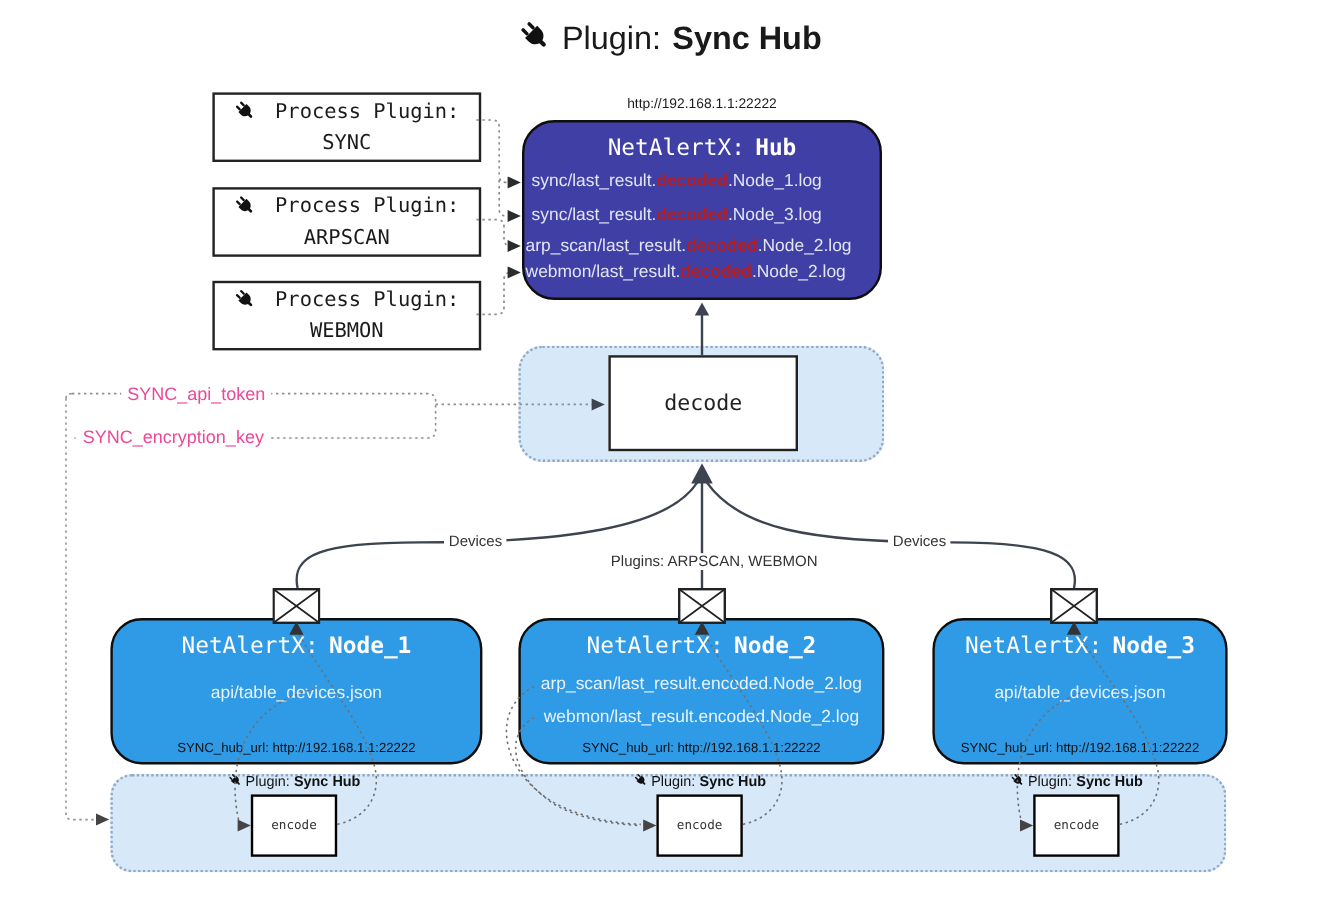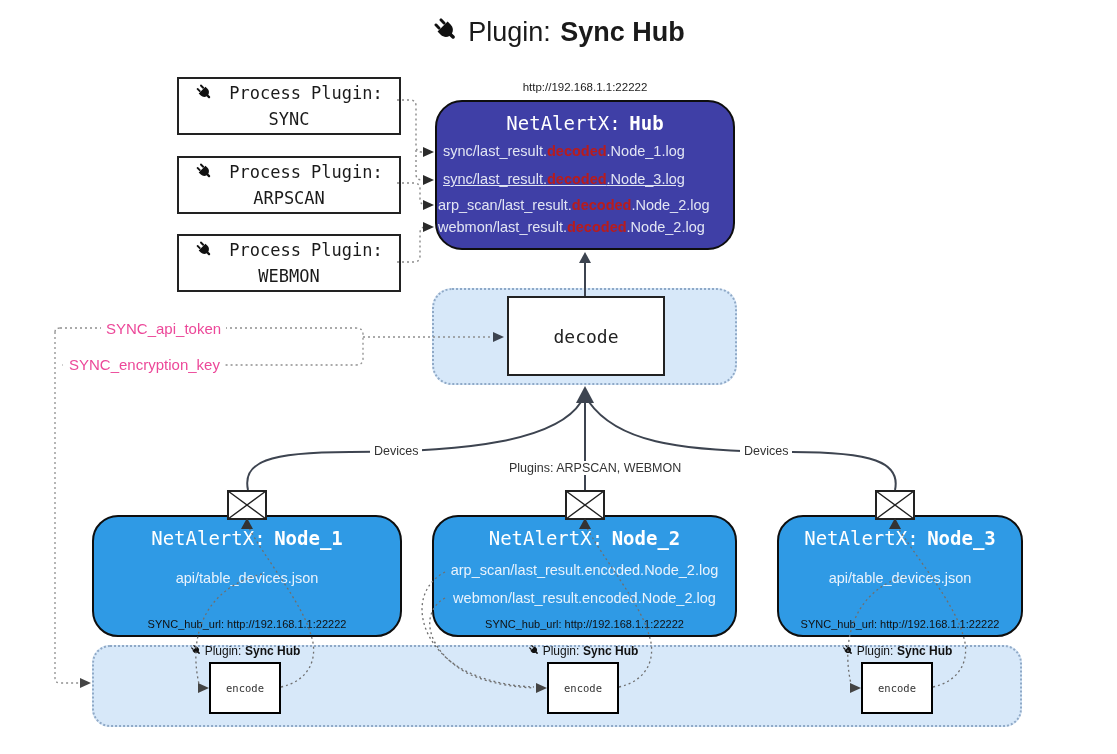--- a/index.html
+++ b/index.html
@@ -119,21 +119,21 @@
       </span>
     <span>WEBMON</span>
   </div>
 
   <div class="abs hub-url">http://192.168.1.1:22222</div>
   <div class="abs hub"></div>
   <div class="abs hub-title mono">
     <span>NetAlertX:</span><b>Hub</b>
   </div>
   <div class="abs hublog" style="top:143px;"><span>sync/last_result.</span><b>decoded</b><span>.Node_1.log</span></div>
-  <div class="abs hublog" style="top:171px;text-decoration:underline;"><span>sync/last_result.</span><b>decoded</b><span>.Node_3.log</span></div>
+  <div class="abs hublog" style="top:171px;"><span>sync/last_result.</span><b>decoded</b><span>.Node_3.log</span></div>
   <div class="abs hublog" style="top:197px;left:438px;"><span>arp_scan/last_result.</span><b>decoded</b><span>.Node_2.log</span></div>
   <div class="abs hublog" style="top:219px;left:438px;"><span>webmon/last_result.</span><b>decoded</b><span>.Node_2.log</span></div>
 
   <div class="abs decode-wrap"></div>
   <div class="abs decode-box mono">decode</div>
 
   <div class="abs secret" style="left:101px;top:320px;">SYNC_api_token</div>
   <div class="abs secret" style="left:64px;top:356px;">SYNC_encryption_key</div>
 
   <div class="abs edge-label" style="left:370px;top:444px;">Devices</div>

